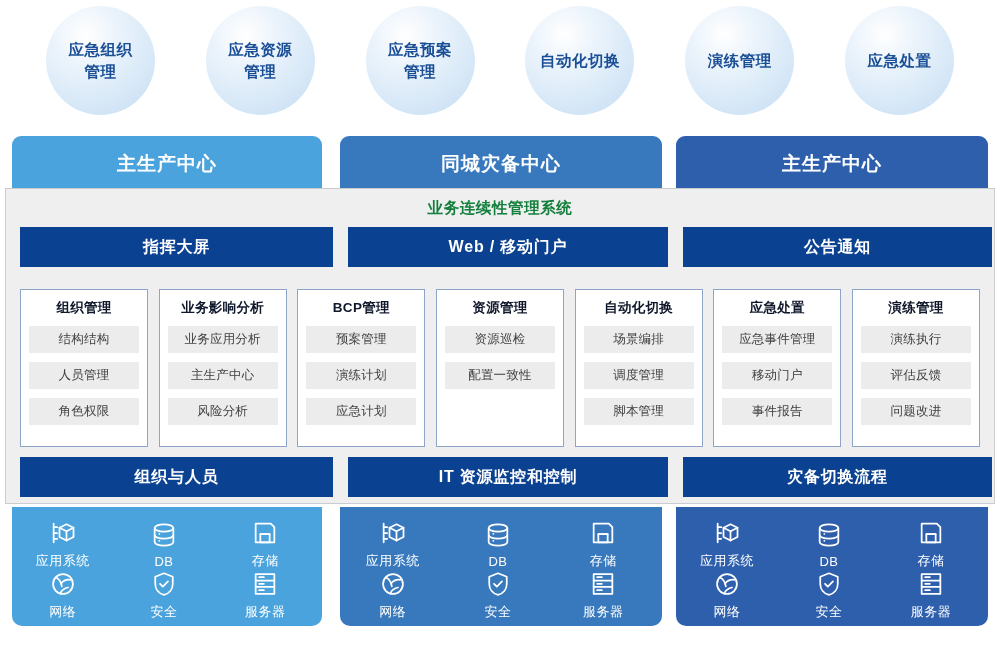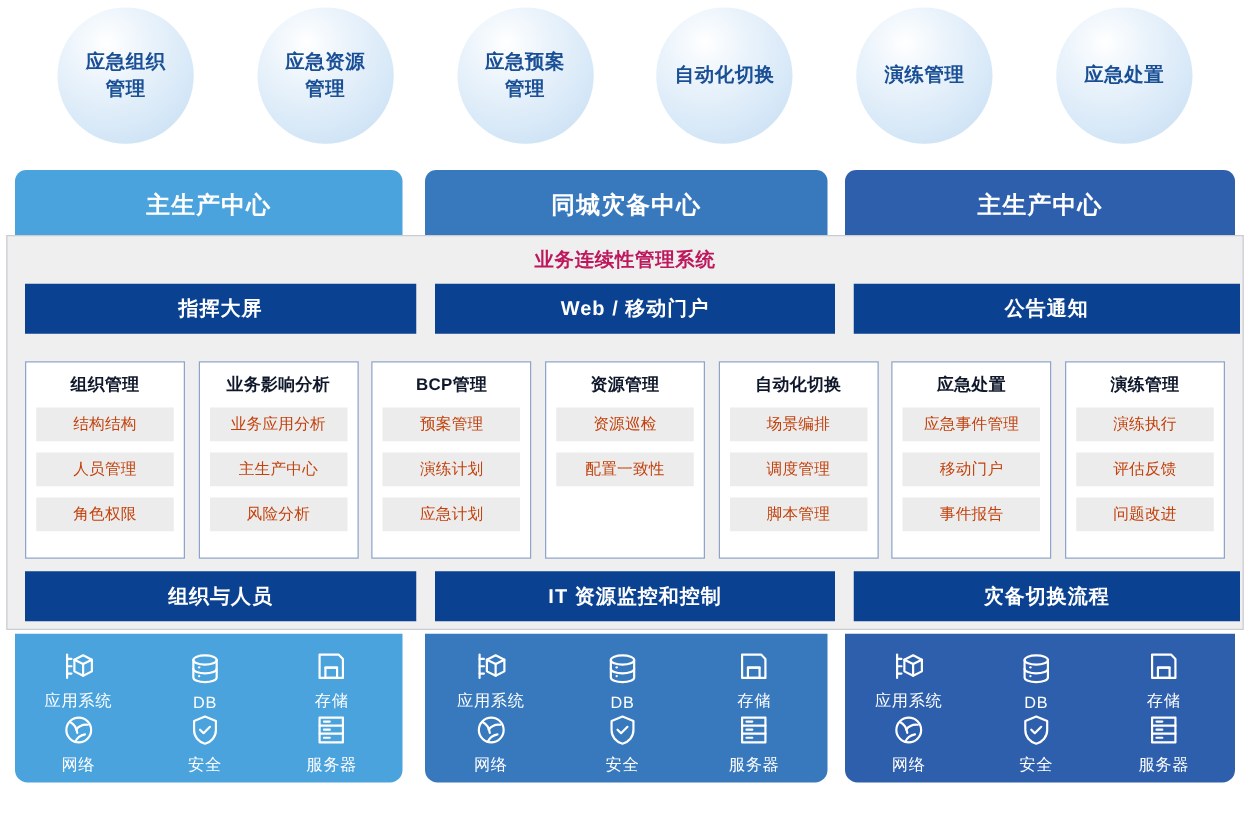--- a/index.html
+++ b/index.html
@@ -37,21 +37,21 @@
   .hdr.b{left:340px;width:322px;background:#3879be;}
   .hdr.c{left:676px;width:312px;background:#2e5fac;}
 
   
   .panel{
     position:absolute;left:5px;top:188px;width:990px;height:316px;
     background:#efeff0;border:1px solid #c9ccd1;box-sizing:border-box;
   }
   .panel-title{
     height:38px;display:flex;align-items:center;justify-content:center;
-    color:#be185d;font-size:15.5px;font-weight:bold;letter-spacing:.6px;
+    color:#15803d;font-size:15.5px;font-weight:bold;letter-spacing:.6px;
   }
   .bar-row{
     position:relative;height:52px;margin:0 7px;
   }
   .bar{
     position:absolute;top:0;height:40px;background:#0b4191;
     display:flex;align-items:center;justify-content:center;
     color:#ffffff;font-size:16px;font-weight:bold;letter-spacing:.8px;
   }
   .bar.s1{left:7px;width:313px;}
@@ -65,21 +65,21 @@
   }
   .card{
     width:128px;background:#ffffff;border:1px solid #8fa4c9;
     box-sizing:border-box;padding:9px 8px 8px 8px;
   }
   .card-title{
     text-align:center;color:#0f172a;font-size:13.5px;font-weight:bold;
     margin-bottom:9px;letter-spacing:.3px;
   }
   .chip{
-    background:#ececec;color:#c2410c;font-size:12.5px;
+    background:#ececec;color:#404040;font-size:12.5px;
     height:27px;line-height:27px;text-align:center;margin-bottom:9px;
     letter-spacing:.2px;white-space:nowrap;
   }
   .chip:last-child{margin-bottom:0;}
 
   
   .infra{
     position:absolute;top:507px;left:0;width:1000px;height:150px;
   }
   .infra-box{

